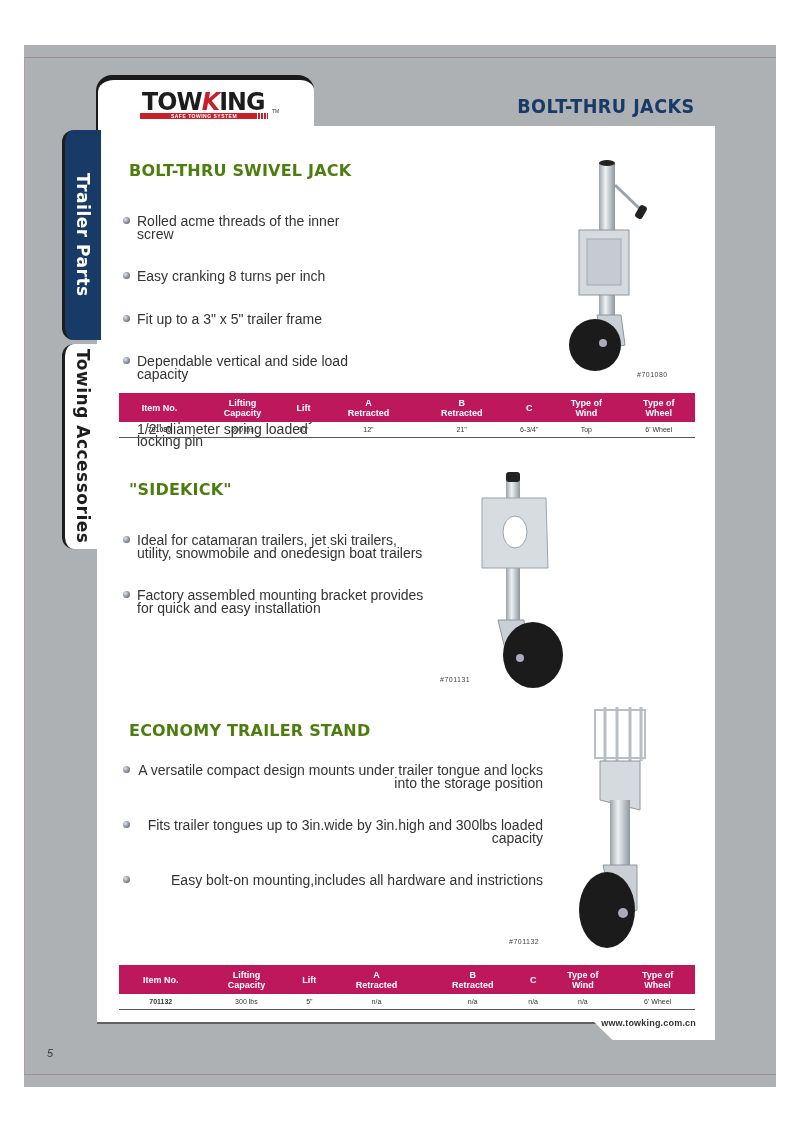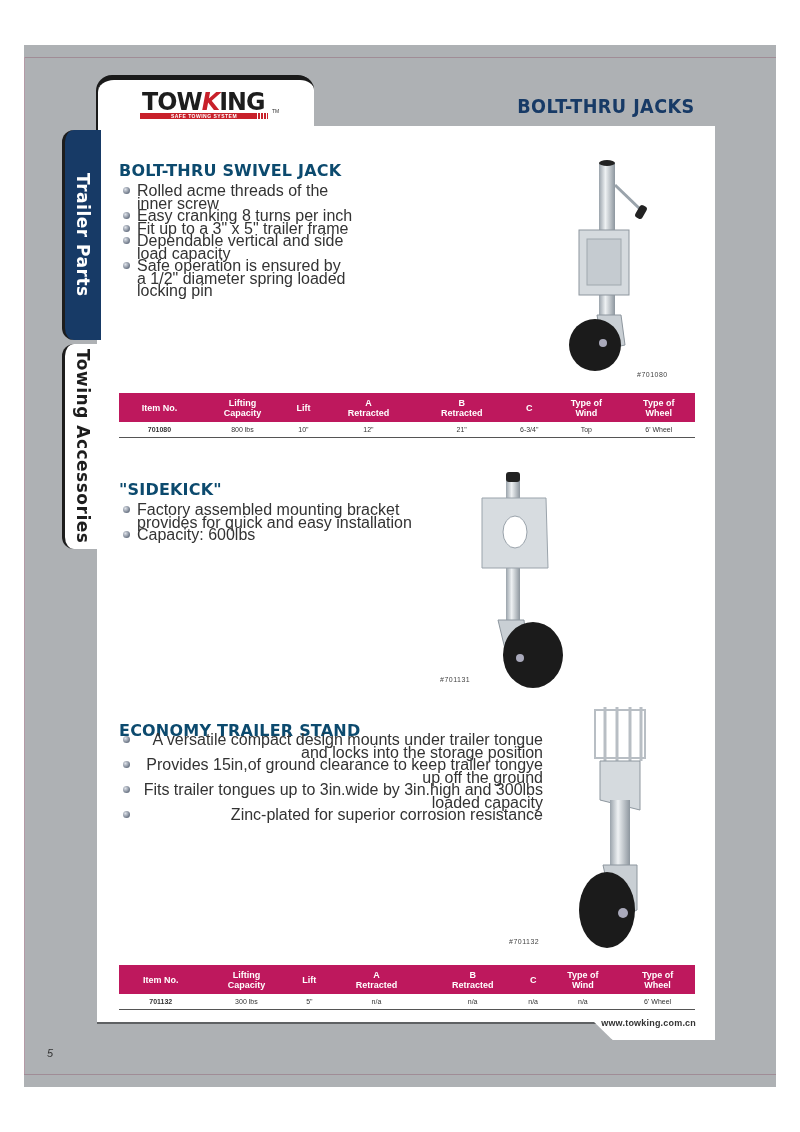--- a/index.html
+++ b/index.html
@@ -63,26 +63,26 @@
     display: flex; align-items: center; justify-content: center;
   }
   .side-tab span {
     writing-mode: vertical-rl; font-weight: bold; font-size: 17px; letter-spacing: 0.5px;
     font-family: "DejaVu Sans", sans-serif;
   }
   .side-tab.active { top: 130px; height: 210px; background: #173a66; color: #fff; }
   .side-tab.inactive { top: 344px; height: 205px; background: #fff; color: #1d1d1d; }
 
   .section-title {
-    position: absolute; left: 119px; font-size: 16px; font-weight: bold; color: #0c4a6e;
+    position: absolute; left: 129px; font-size: 16px; font-weight: bold; color: #4d7c0f;
     font-family: "DejaVu Sans", sans-serif; letter-spacing: 0.2px;
   }
   ul.bullets { position: absolute; left: 123px; margin: 0; padding: 0; list-style: none; }
   ul.bullets li {
-    position: relative; padding-left: 14px; font-size: 16px; line-height: 12.5px; color: #333;
+    position: relative; padding-left: 14px; font-size: 14px; line-height: 12.5px; color: #333; margin-top: 30px;
   }
   ul.bullets li::before {
     content: ""; position: absolute; left: 0; top: 2px; width: 7px; height: 7px; border-radius: 50%;
     background: radial-gradient(circle at 35% 35%, #dfe3ea, #6c7686 70%);
   }
 
   table.spec {
     position: absolute; left: 119px; width: 576px; border-collapse: collapse;
     font-size: 9px; color: #333;
   }
@@ -177,40 +177,39 @@
       <td>21"</td>
       <td>6-3/4"</td>
       <td>Top</td>
       <td>6' Wheel</td>
     </tr>
   </tbody>
 </table>
 
 <div class="section-title" style="top:480px;">"SIDEKICK"</div>
 <ul class="bullets" style="top:504px; width:310px;">
+  <li>Ideal for catamaran trailers, jet ski trailers, utility, snowmobile and onedesign boat trailers</li>
   <li>Factory assembled mounting bracket provides for quick and easy installation</li>
-  <li>Capacity: 600lbs</li>
 </ul>
 <svg class="photo" style="left:478px; top:470px;" width="95" height="225" viewBox="0 0 95 225">
   <rect x="28" y="8" width="14" height="160" fill="url(#steel)"></rect>
   <rect x="28" y="2" width="14" height="10" rx="3" fill="#222"></rect>
   <path d="M4 28 L68 28 L70 98 L4 98 Z" fill="#d7dce0" stroke="#9aa3ab"></path>
   <ellipse cx="37" cy="62" rx="12" ry="16" fill="#fff" stroke="#9aa3ab"></ellipse>
   <path d="M20 150 L46 150 L52 205 L34 208 Z" fill="#c9cfd4" stroke="#8d969e"></path>
   <ellipse cx="55" cy="185" rx="30" ry="33" fill="#1b1b1b"></ellipse>
   <circle cx="42" cy="188" r="4" fill="#aab"></circle>
 </svg>
 <div class="caption" style="left:440px; top:676px;">#701131</div>
 
 <div class="section-title" style="top:709px;margin-top:12px;">ECONOMY TRAILER STAND</div>
 <ul class="bullets" style="top:734px; width:420px;text-align:right;">
   <li>A versatile compact design mounts under trailer tongue and locks into the storage position</li>
-  <li>Provides 15in,of ground clearance to keep trailer tongye up off the ground</li>
   <li>Fits trailer tongues up to 3in.wide by 3in.high and 300lbs loaded capacity</li>
-  <li>Zinc-plated for superior corrosion resistance</li>
+  <li>Easy bolt-on mounting,includes all hardware and instrictions</li>
 </ul>
 <svg class="photo" style="left:575px; top:705px;" width="90" height="245" viewBox="0 0 90 245">
   <rect x="20" y="5" width="50" height="48" fill="none" stroke="#b8bec4" stroke-width="2"></rect>
   <line x1="30" y1="2" x2="30" y2="56" stroke="#b8bec4" stroke-width="3"></line>
   <line x1="42" y1="2" x2="42" y2="56" stroke="#b8bec4" stroke-width="3"></line>
   <line x1="55" y1="2" x2="55" y2="56" stroke="#b8bec4" stroke-width="3"></line>
   <line x1="66" y1="2" x2="66" y2="56" stroke="#b8bec4" stroke-width="3"></line>
   <path d="M25 56 L65 56 L65 105 L25 95 Z" fill="#d5dade" stroke="#8d969e"></path>
   <rect x="35" y="95" width="20" height="80" fill="url(#steel)"></rect>
   <path d="M28 160 L62 160 L62 205 L40 215 Z" fill="#c9cfd4" stroke="#8d969e"></path>

